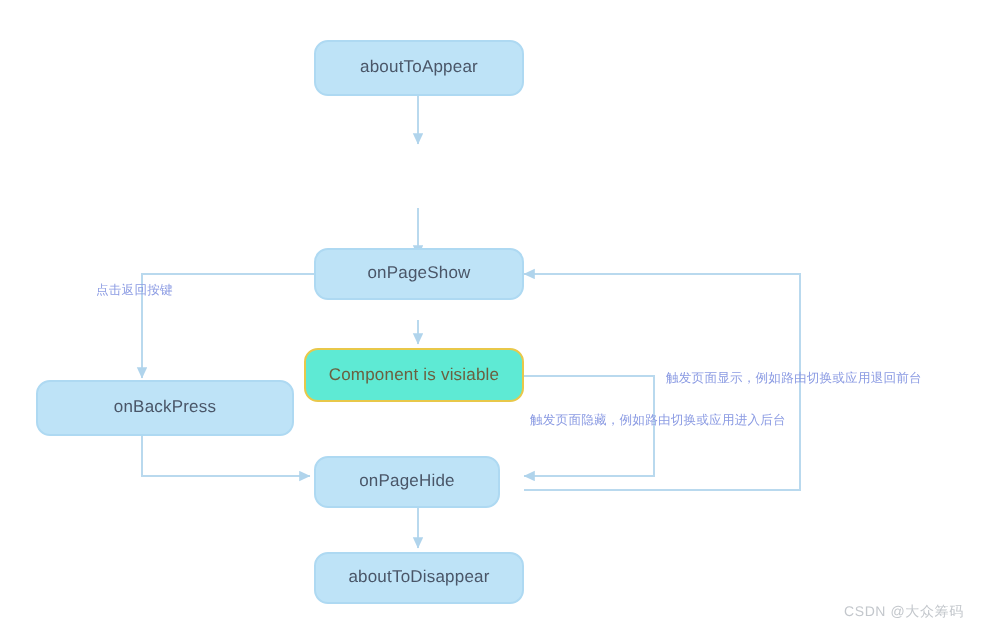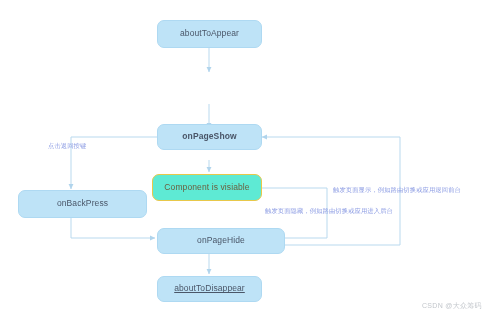--- a/index.html
+++ b/index.html
@@ -88,37 +88,37 @@
 
       <path d="M209,254 L209,274" marker-end="url(#ah)"></path>
     </g>
   </svg>
 
   <div class="node blue" style="left:157px; top:20px; width:105px; height:28px;">
     <span>aboutToAppear</span>
   </div>
 
 
-  <div class="node blue" style="left:157px; top:124px; width:105px; height:26px;font-weight:bold;">
+  <div class="node blue" style="left:157px; top:124px; width:105px; height:26px;">
     <span>onPageShow</span>
   </div>
 
   <div class="node yellow" style="left:152px; top:174px; width:110px; height:27px;">
     <span>Component is visiable</span>
   </div>
 
   <div class="node blue" style="left:18px; top:190px; width:129px; height:28px;">
     <span>onBackPress</span>
   </div>
 
-  <div class="node blue" style="left:157px; top:228px; width:128px; height:26px;">
+  <div class="node blue" style="left:157px; top:228px; width:93px; height:26px;">
     <span>onPageHide</span>
   </div>
 
-  <div class="node blue" style="left:157px; top:276px; width:105px; height:26px;text-decoration:underline;">
+  <div class="node blue" style="left:157px; top:276px; width:105px; height:26px;">
     <span>aboutToDisappear</span>
   </div>
 
   <div class="edge-label" style="left:48px; top:143px;">点击返回按键</div>
 
   <div class="edge-label" style="left:333px; top:187px;">触发页面显示，例如路由切换或应用退回前台</div>
 
   <div class="edge-label" style="left:265px; top:208px;">触发页面隐藏，例如路由切换或应用进入后台</div>
 
   <div class="watermark" style="left:422px; top:301px;">CSDN @大众筹码</div>

